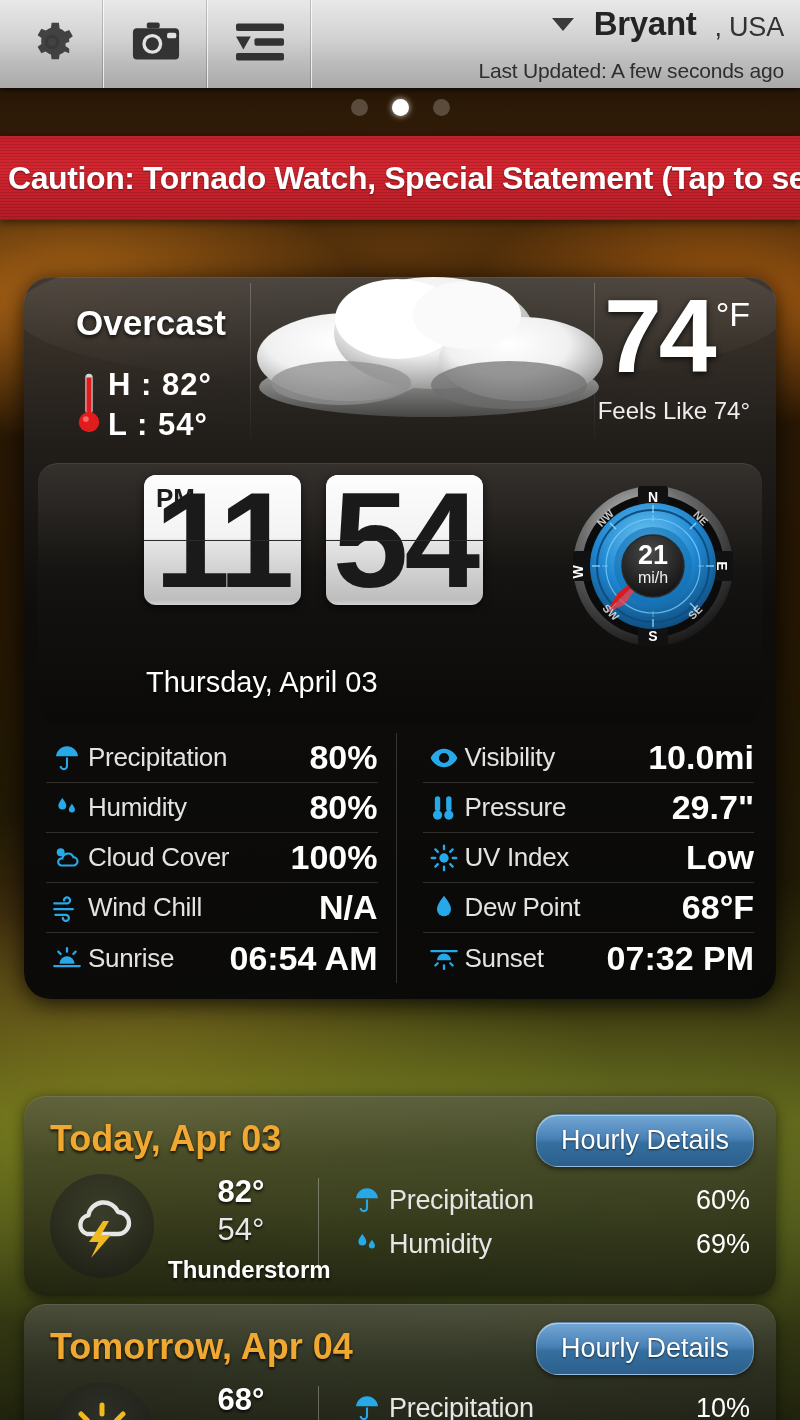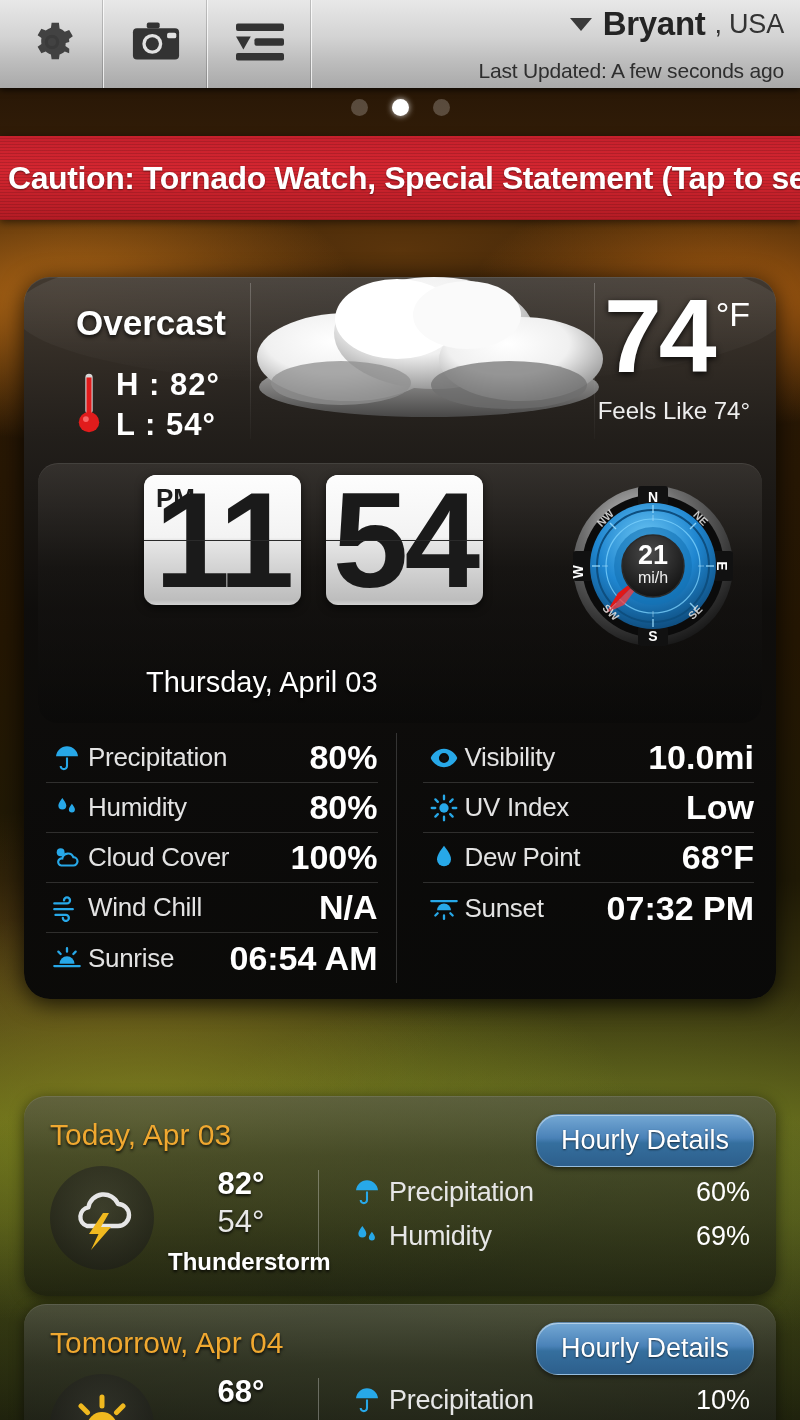--- a/index.html
+++ b/index.html
@@ -33,21 +33,21 @@
     width: 104px; display: flex; align-items: center; justify-content: center;
     border-right: 1px solid rgba(255,255,255,.75);
     box-shadow: inset -1px 0 0 rgba(0,0,0,.18);
     cursor: pointer;
   }
   .tb-spacer { flex: 1; }
   .loc-wrap {
     display: flex; flex-direction: column; align-items: flex-end;
     justify-content: center; padding-right: 16px; cursor: pointer;
   }
-  .loc-line { display: flex; align-items: center; gap: 9px; }
+  .loc-line { display: flex; align-items: flex-end; gap: 18px; }
   .loc-caret {
     width: 0; height: 0; border-left: 11px solid transparent;
     border-right: 11px solid transparent; border-top: 13px solid #3a3a3a;
     align-self: center; margin-right: 2px;
   }
   .loc-city { font-size: 33px; font-weight: bold; color: #242424; letter-spacing: -.3px; }
   .loc-country { font-size: 27px; color: #333; letter-spacing: -.2px; }
   .loc-updated { font-size: 21px; color: #2e2e2e; margin-top: 16px; letter-spacing: -.2px; }
 
   
@@ -86,21 +86,21 @@
     position: absolute; top: -40px; left: -10px; width: 772px; height: 150px;
     border-radius: 50%;
     background: linear-gradient(180deg, rgba(255,255,255,.11), rgba(255,255,255,0));
     pointer-events: none;
   }
 
   
   .cur-row { position: relative; height: 180px; }
   .cur-left { position: absolute; left: 52px; top: 26px; }
   .cur-cond { font-size: 35px; font-weight: bold; color: #fff; text-shadow: 0 2px 4px rgba(0,0,0,.8); }
-  .hl-wrap { display: flex; align-items: center; gap: 14px; margin-top: 22px; }
+  .hl-wrap { display: flex; align-items: center; gap: 6px; margin-top: 22px; }
   .hl-text { font-size: 31px; font-weight: bold; color: #fff; line-height: 1.28; letter-spacing: 1px; }
   .cloud-art {
     position: absolute; left: 205px; top: -40px; width: 390px; height: 210px;
     pointer-events: none;
   }
   .cur-right { position: absolute; right: 26px; top: 12px; text-align: right; }
   .temp-line { display: flex; align-items: flex-start; justify-content: flex-end; }
   .temp-big {
     font-size: 104px; font-weight: bold; color: #fff; line-height: .92;
     letter-spacing: -3px; text-shadow: 0 2px 6px rgba(0,0,0,.85);
@@ -158,21 +158,21 @@
 
   
   .forecast { position: absolute; left: 24px; top: 1096px; width: 752px; }
   .fcard {
     position: relative; border-radius: 22px; margin-bottom: 8px; overflow: hidden;
     background: linear-gradient(180deg, rgba(86,88,80,.62) 0%, rgba(48,50,44,.6) 30%,
                 rgba(26,28,24,.58) 70%, rgba(14,16,12,.6) 100%);
     box-shadow: 0 3px 14px rgba(0,0,0,.55), inset 0 1px 0 rgba(255,255,255,.1);
   }
   .fcard-inner { position: relative; padding: 22px 26px 20px 26px; height: 200px; }
-  .fdate { font-size: 30px; font-weight: normal; color: #f0a830; text-shadow: 0 2px 3px rgba(0,0,0,.8); }
+  .fdate { font-size: 36px; font-weight: bold; color: #f0a830; text-shadow: 0 2px 3px rgba(0,0,0,.8); }
   .hourly-btn {
     position: absolute; right: 22px; top: 18px;
     padding: 10px 24px; border-radius: 22px; cursor: pointer;
     font-size: 27px; color: #fff; font-weight: 500;
     text-shadow: 0 1px 2px rgba(0,0,0,.6);
     background: linear-gradient(180deg,#74a8d4 0%,#4a82b8 45%,#356f9e 55%,#2d5f8c 100%);
     box-shadow: inset 0 1px 0 rgba(255,255,255,.45), 0 2px 5px rgba(0,0,0,.5);
     border: 1px solid rgba(255,255,255,.25);
   }
   .fbody { display: flex; align-items: flex-start; margin-top: 14px; }
@@ -452,20 +452,32 @@
             <svg width="30" height="26" viewBox="0 0 26 20" fill="#27a8e8">
               <path d="M13 2C7 2 2.5 7 1.5 10c1 3 5.5 8 11.5 8s10.5-5 11.5-8C23.5 7 19 2 13 2zm0 12.4A4.4 4.4 0 1113 5.6a4.4 4.4 0 010 8.8z"></path>
               <circle cx="13" cy="10" r="2.4" fill="#0d1115"></circle>
             </svg>
           </span>
           <span class="dlabel">Visibility</span>
           <span class="dval">10.0mi</span>
         </div>
         <div class="drow">
           <span class="dicon">
+            <svg width="26" height="28" viewBox="0 0 22 26" fill="#27a8e8">
+              <rect x="2.5" y="2" width="5" height="14" rx="2.5"></rect>
+              <circle cx="5" cy="19.5" r="4.3"></circle>
+              <rect x="13" y="2" width="5" height="14" rx="2.5"></rect>
+              <circle cx="15.5" cy="19.5" r="4.3"></circle>
+            </svg>
+          </span>
+          <span class="dlabel">Pressure</span>
+          <span class="dval">29.7"</span>
+        </div>
+        <div class="drow">
+          <span class="dicon">
             <svg width="28" height="28" viewBox="0 0 24 24" fill="none" stroke="#27a8e8" stroke-width="2" stroke-linecap="round">
               <circle cx="12" cy="12" r="4" fill="#27a8e8" stroke="none"></circle>
               <path d="M12 1.5v3M12 19.5v3M1.5 12h3M19.5 12h3M4.6 4.6l2.1 2.1M17.3 17.3l2.1 2.1M19.4 4.6l-2.1 2.1M6.7 17.3l-2.1 2.1"></path>
             </svg>
           </span>
           <span class="dlabel">UV Index</span>
           <span class="dval">Low</span>
         </div>
         <div class="drow">
           <span class="dicon">

